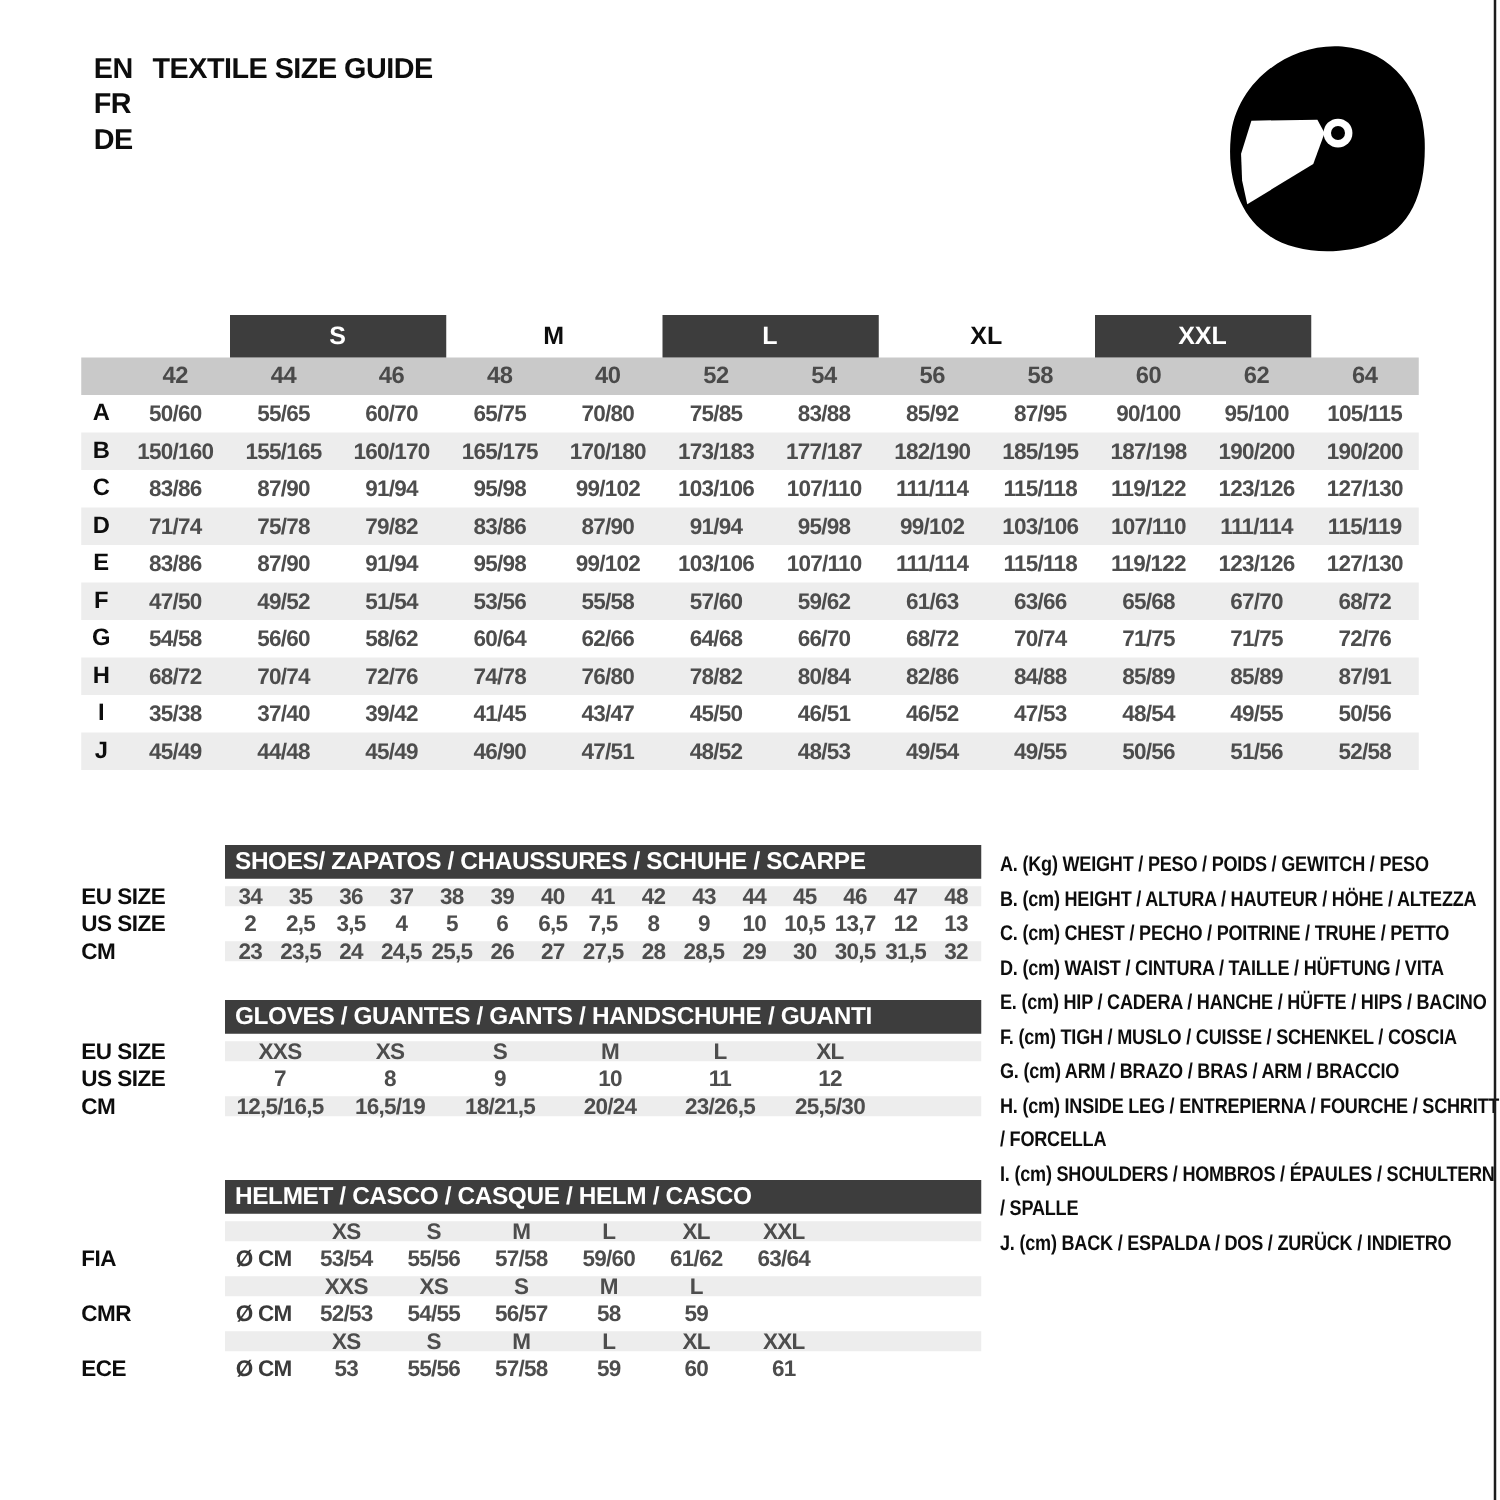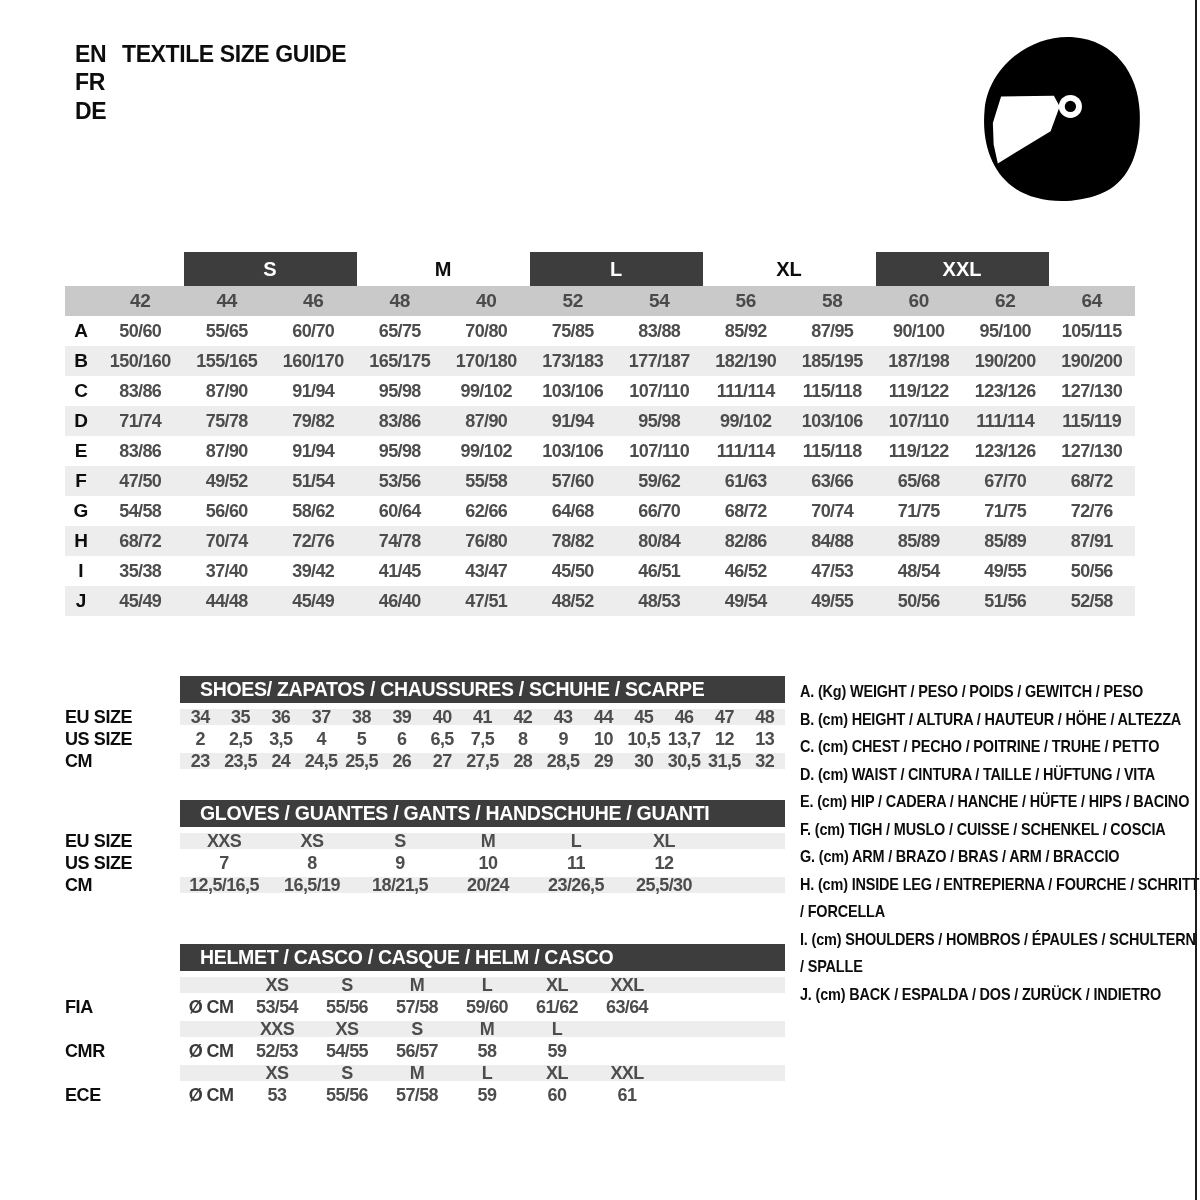--- a/index.html
+++ b/index.html
@@ -33,21 +33,21 @@
   .value-cell { display:flex; align-items:center; justify-content:center;
                 font-weight:bold; font-size:18px; color:#4d4d4d; letter-spacing:-0.6px; }
 
   
   .sec { position:absolute; left:65px; width:720px; }
   .sec.shoes { top:676px; }
   .sec.gloves { top:800px; }
   .sec.helmet-sec { top:944px; }
   .sec-title { margin-left:115px; width:605px; height:27px; background:#3d3d3d; color:#fff;
                font-size:19.5px; font-weight:bold; display:flex; align-items:center;
-               padding-left:20px; box-sizing:border-box; letter-spacing:-0.3px; }
+               padding-left:8px; box-sizing:border-box; letter-spacing:-0.3px; }
   .sec-row { display:flex; margin-top:6px; height:16px; }
   .sec-label { width:115px; display:flex; align-items:center; font-weight:bold;
                font-size:18px; color:#0d0d0d; letter-spacing:-0.4px; }
   .sec-band { width:605px; display:flex; }
   .sec-band.striped { background:#ededed; }
   .cell { display:flex; align-items:center; justify-content:center; font-weight:bold;
           font-size:18px; color:#4d4d4d; letter-spacing:-0.6px; white-space:nowrap; }
   .shoes-cell { flex:1; }
   .gloves-cell { width:88px; }
   .helmet-unit { width:62px; color:#3a3a3a; }
@@ -245,21 +245,21 @@
         <div class="value-cell">47/53</div>
         <div class="value-cell">48/54</div>
         <div class="value-cell">49/55</div>
         <div class="value-cell">50/56</div>
       </div>
       <div class="mt-grid mt-row striped">
         <div class="letter-cell">J</div>
         <div class="value-cell">45/49</div>
         <div class="value-cell">44/48</div>
         <div class="value-cell">45/49</div>
-        <div class="value-cell">46/40</div>
+        <div class="value-cell">46/90</div>
         <div class="value-cell">47/51</div>
         <div class="value-cell">48/52</div>
         <div class="value-cell">48/53</div>
         <div class="value-cell">49/54</div>
         <div class="value-cell">49/55</div>
         <div class="value-cell">50/56</div>
         <div class="value-cell">51/56</div>
         <div class="value-cell">52/58</div>
       </div>
     </div>

